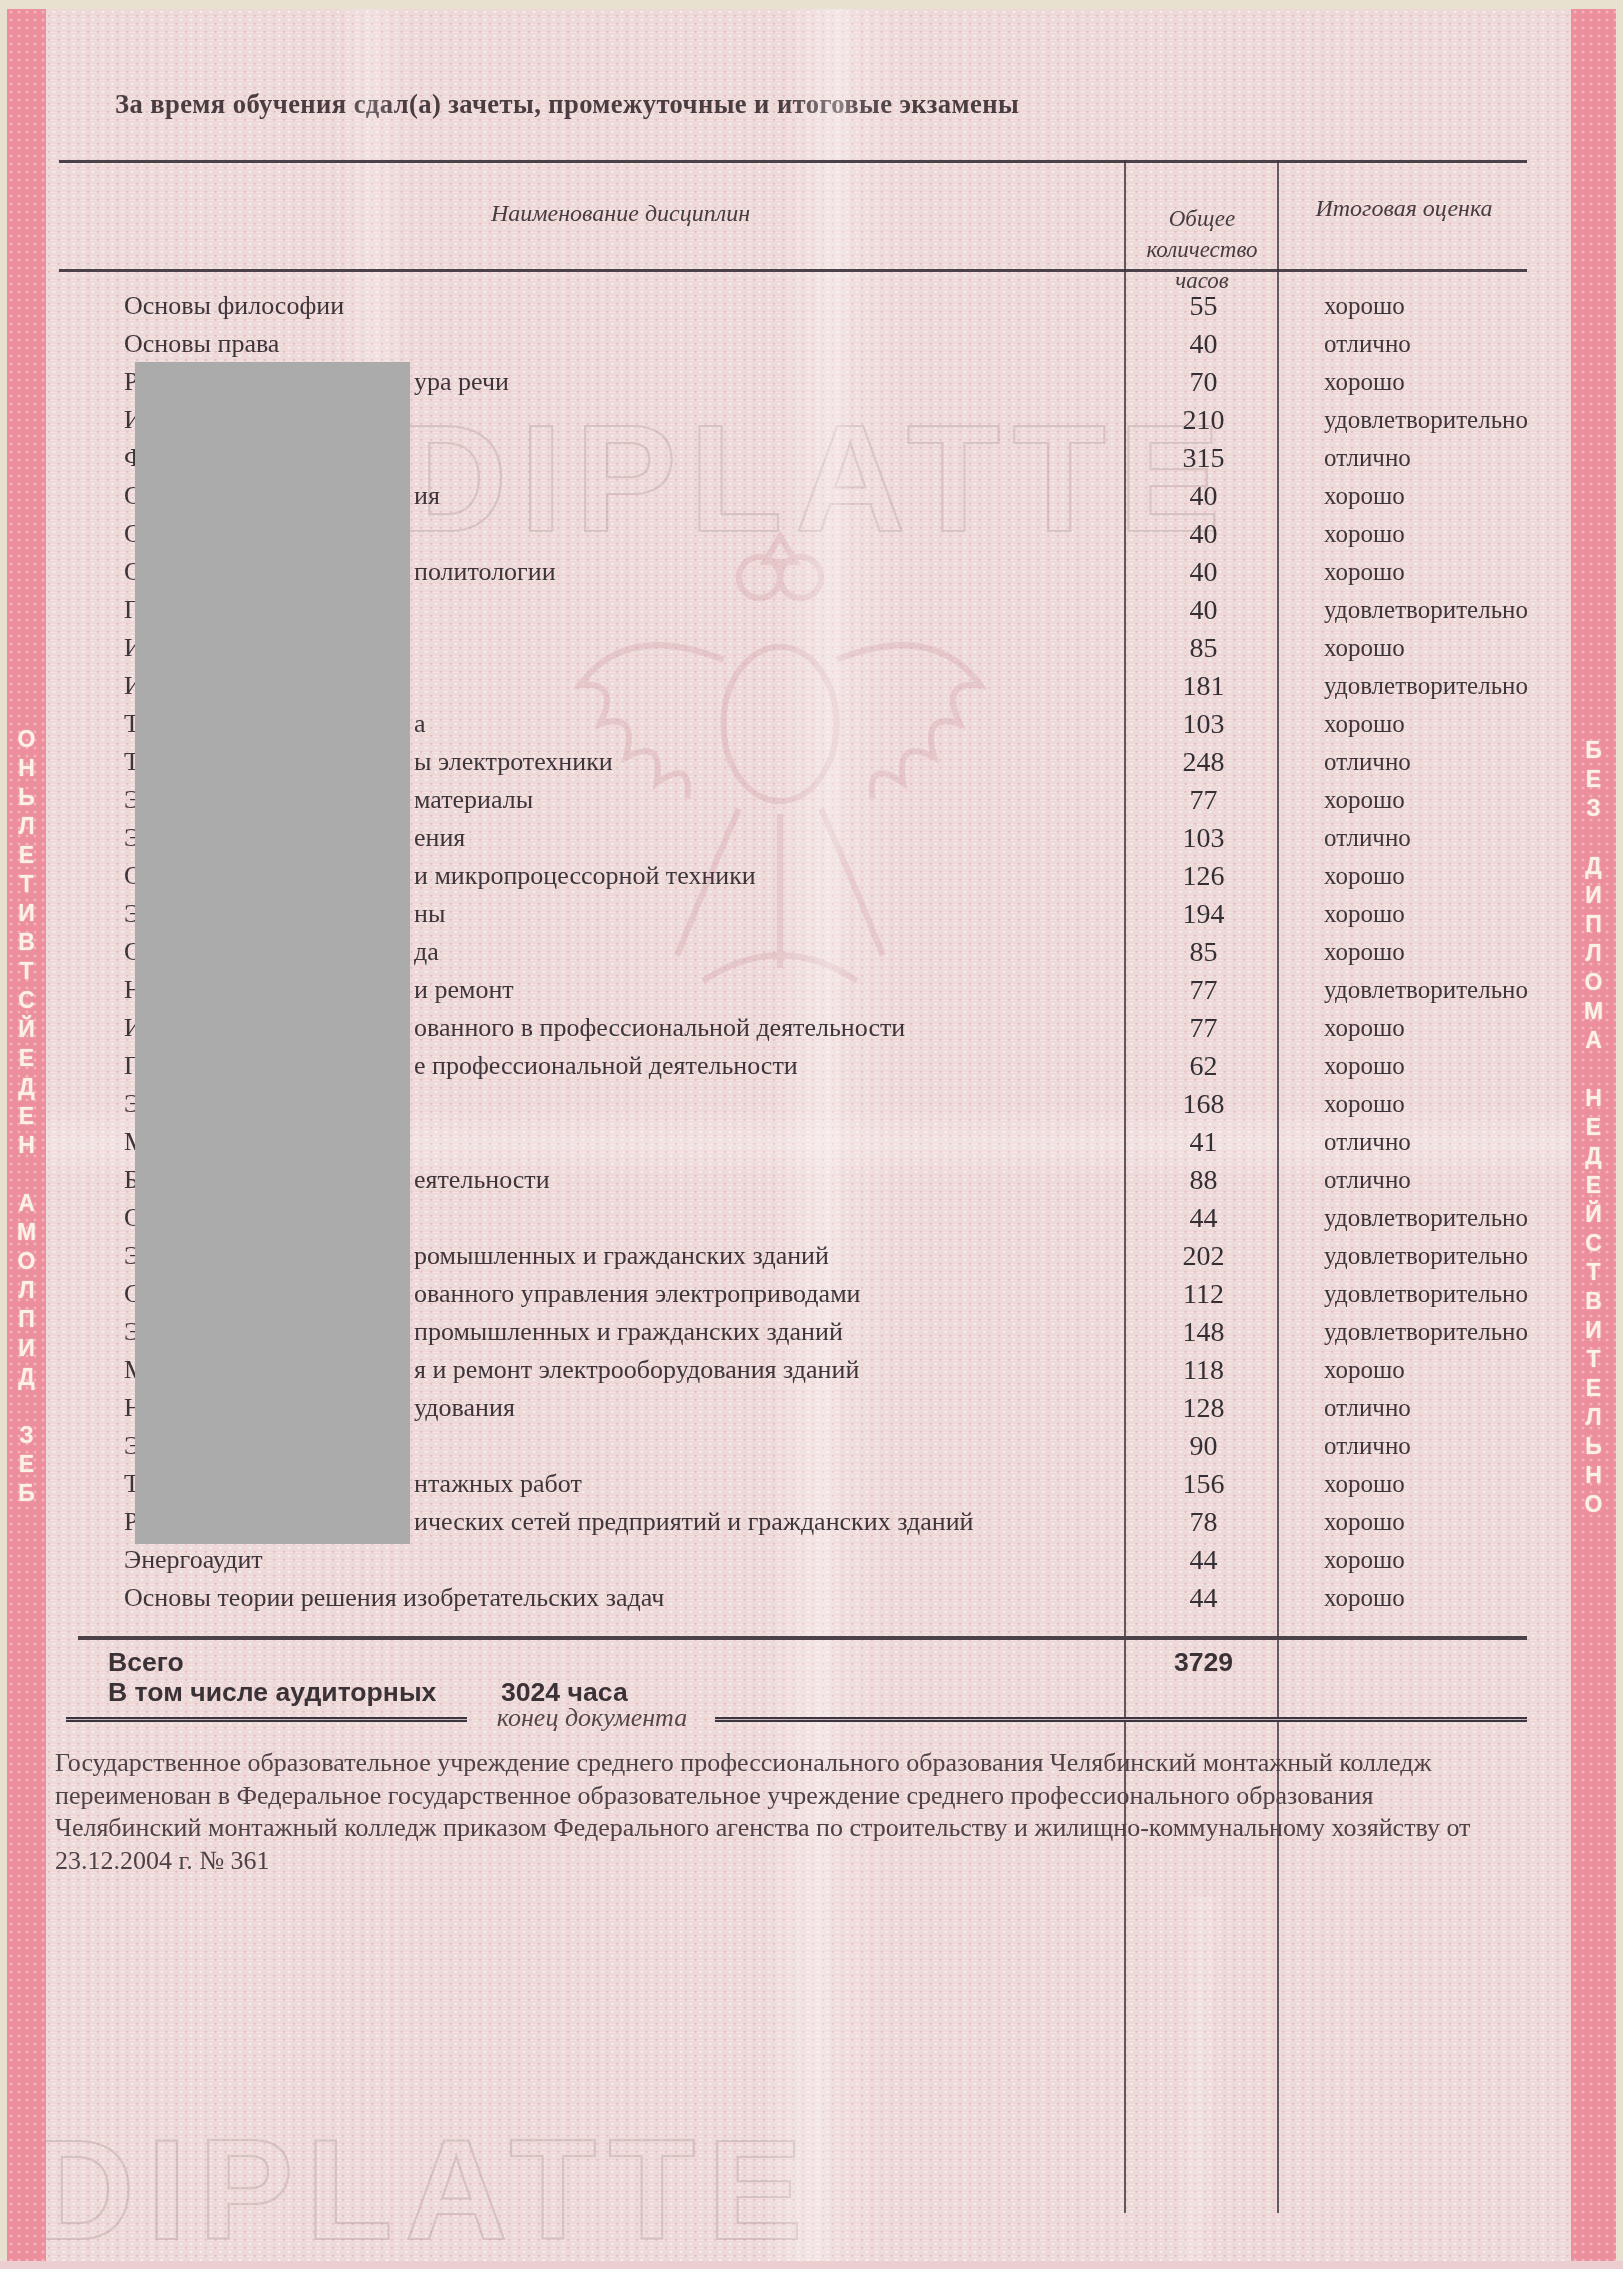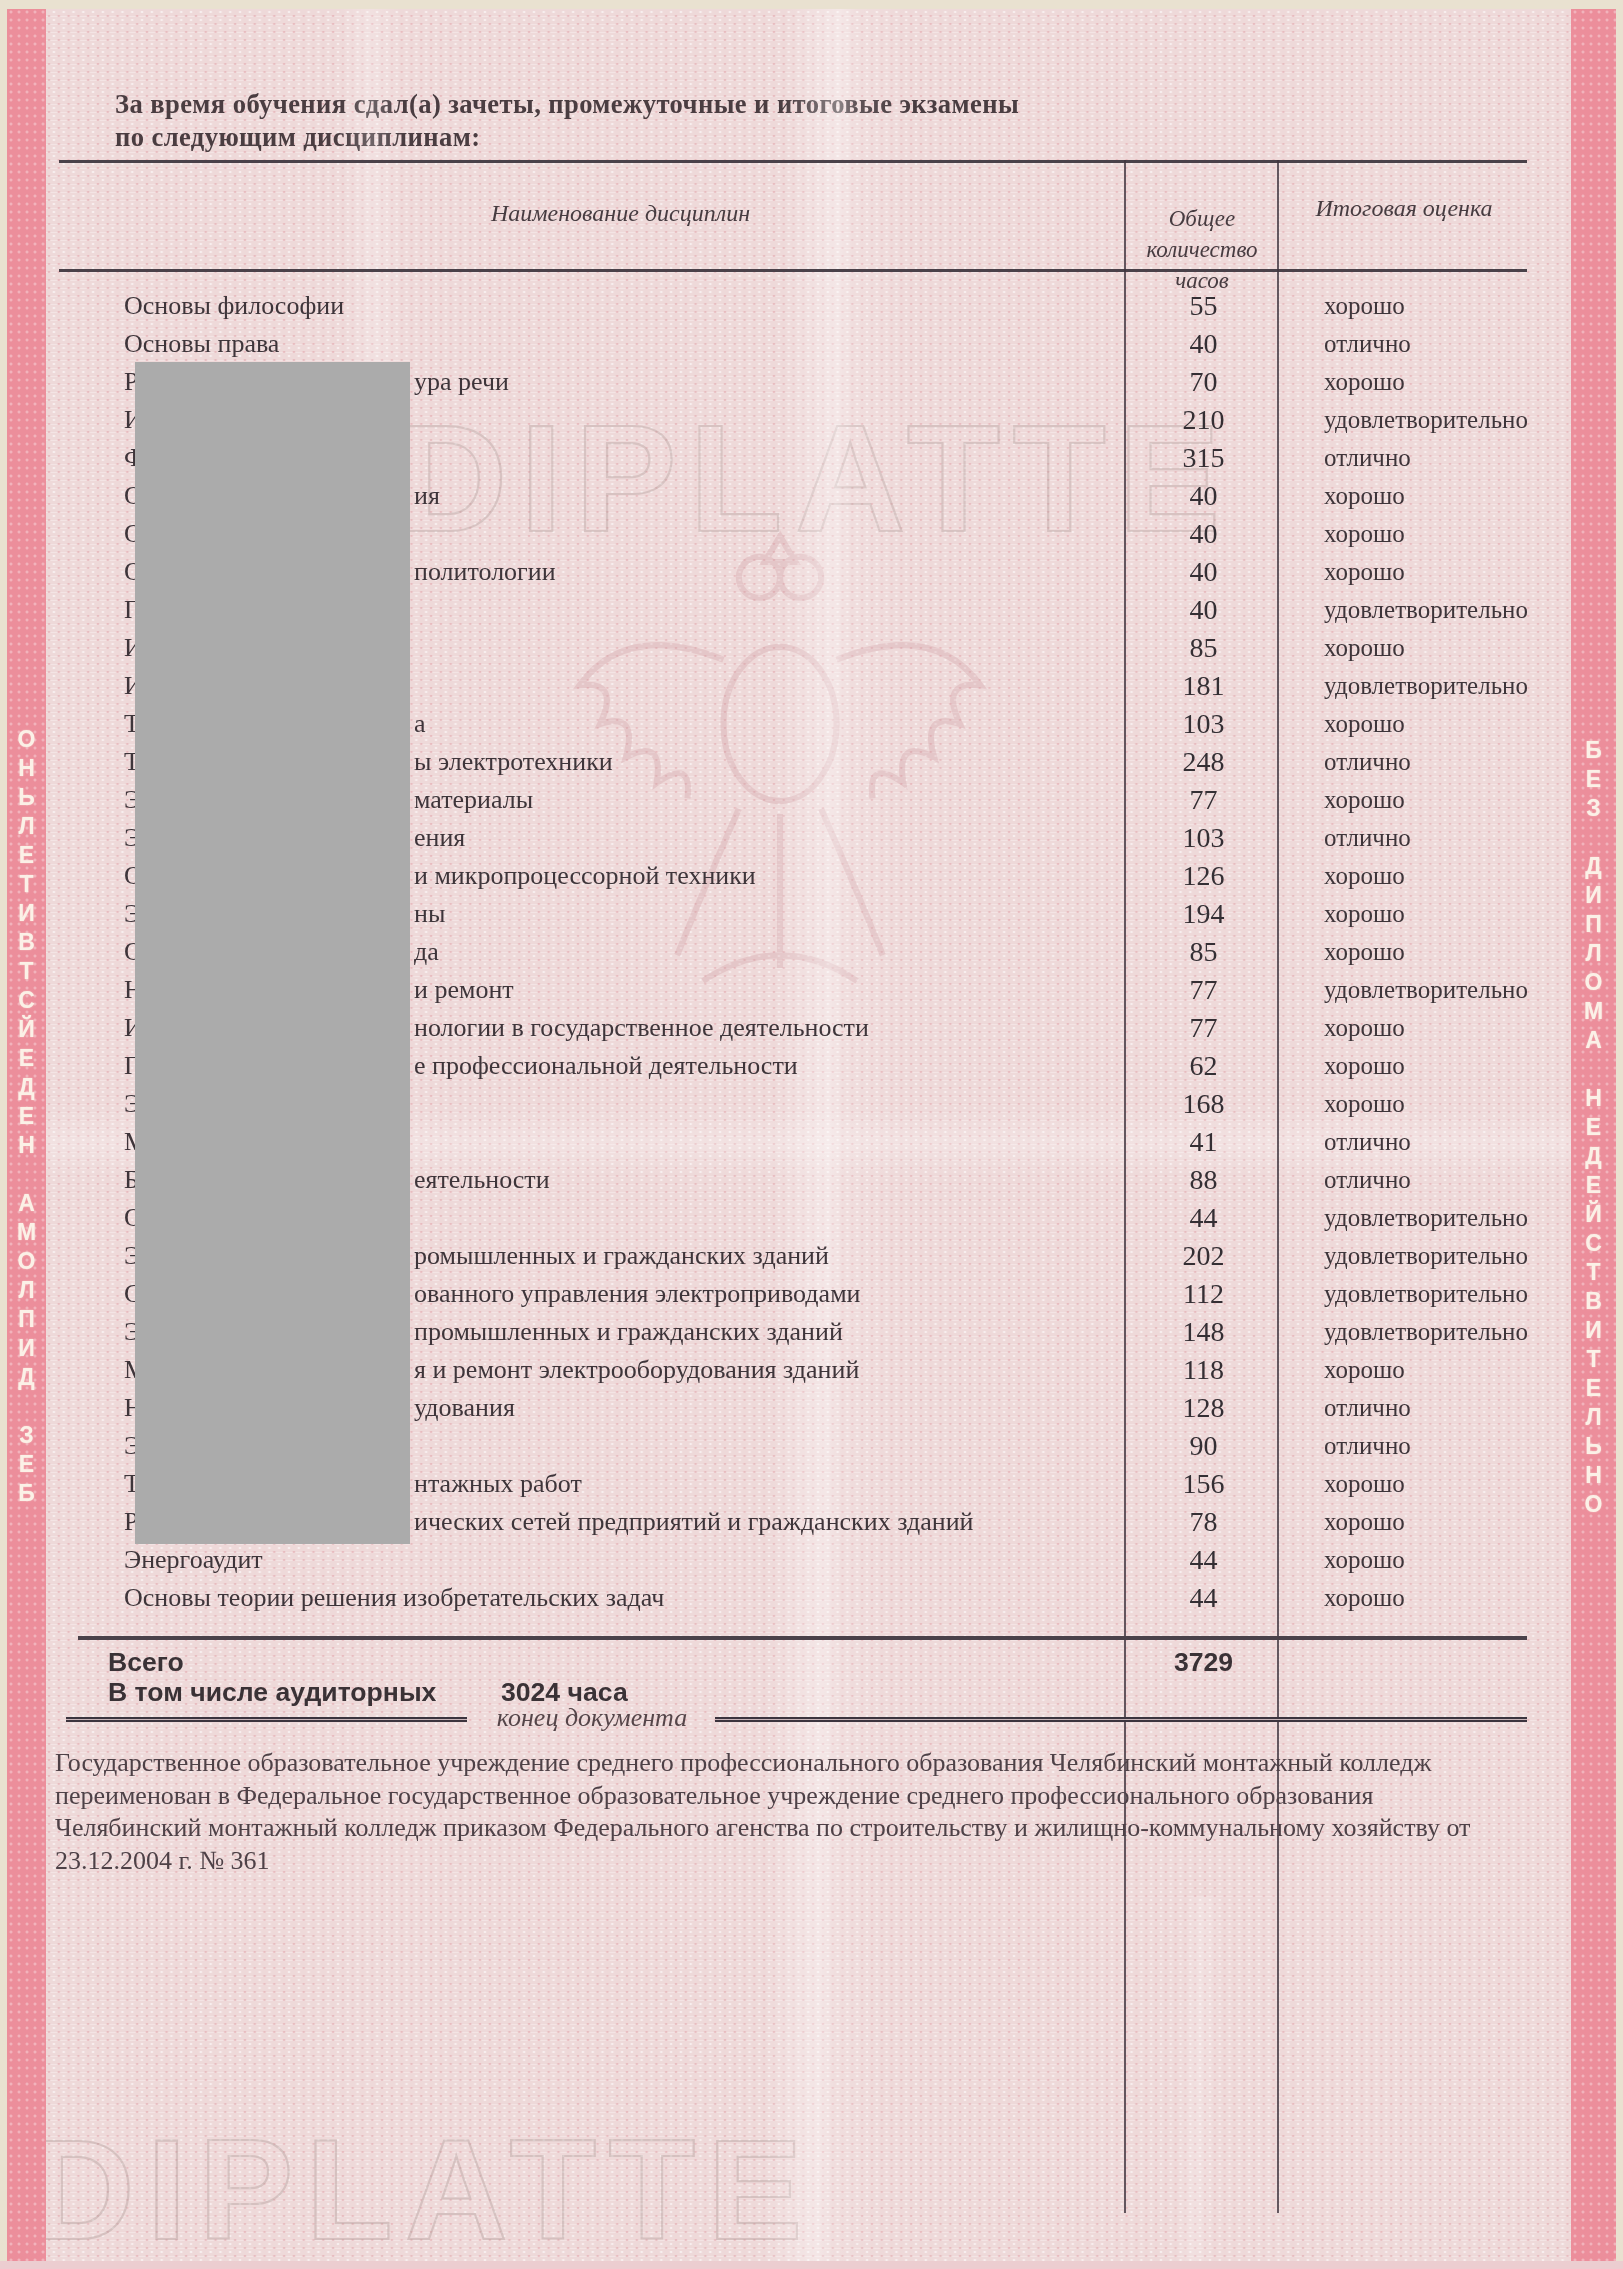--- a/index.html
+++ b/index.html
@@ -96,21 +96,20 @@
       <path d="M84 128 Q70 160 60 185 M100 130 Q100 165 100 190 M116 128 Q130 160 140 185"></path>
       <path d="M70 195 Q100 175 130 195"></path>
     </g>
   </svg>
   <div class="crease v1"></div>
   <div class="crease v2"></div>
   <div class="crease h1"></div>
   <div class="crease v3"></div>
 
   <div class="txt intro l1">За время обучения сдал(а) зачеты, промежуточные и итоговые экзамены</div>
-  <div class="txt intro l2">по следующим дисциплинам:</div>
 
   <div class="hline" style="left:59px;top:160px;width:1468px;height:2.7px;"></div>
   <div class="hline" style="left:59px;top:269px;width:1468px;height:2.7px;"></div>
   <div class="vline" style="left:1124px;top:160px;height:2053px;"></div>
   <div class="vline" style="left:1277px;top:160px;height:2053px;"></div>
 
   <div class="th subject">Наименование дисциплин</div>
   <div class="th hours">Общее количество часов</div>
   <div class="th grade">Итоговая оценка</div>
 
@@ -216,21 +215,21 @@
         <div class="cell c-grade">хорошо</div>
       </div>
       <div class="row">
         <div class="cell c-start">Н</div>
         <div class="cell c-frag">и ремонт</div>
         <div class="cell c-hours">77</div>
         <div class="cell c-grade">удовлетворительно</div>
       </div>
       <div class="row">
         <div class="cell c-start">И</div>
-        <div class="cell c-frag">нологии  в государственное деятельности</div>
+        <div class="cell c-frag">ованного  в профессиональной деятельности</div>
         <div class="cell c-hours">77</div>
         <div class="cell c-grade">хорошо</div>
       </div>
       <div class="row">
         <div class="cell c-start">П</div>
         <div class="cell c-frag">е  профессиональной деятельности</div>
         <div class="cell c-hours">62</div>
         <div class="cell c-grade">хорошо</div>
       </div>
       <div class="row">

